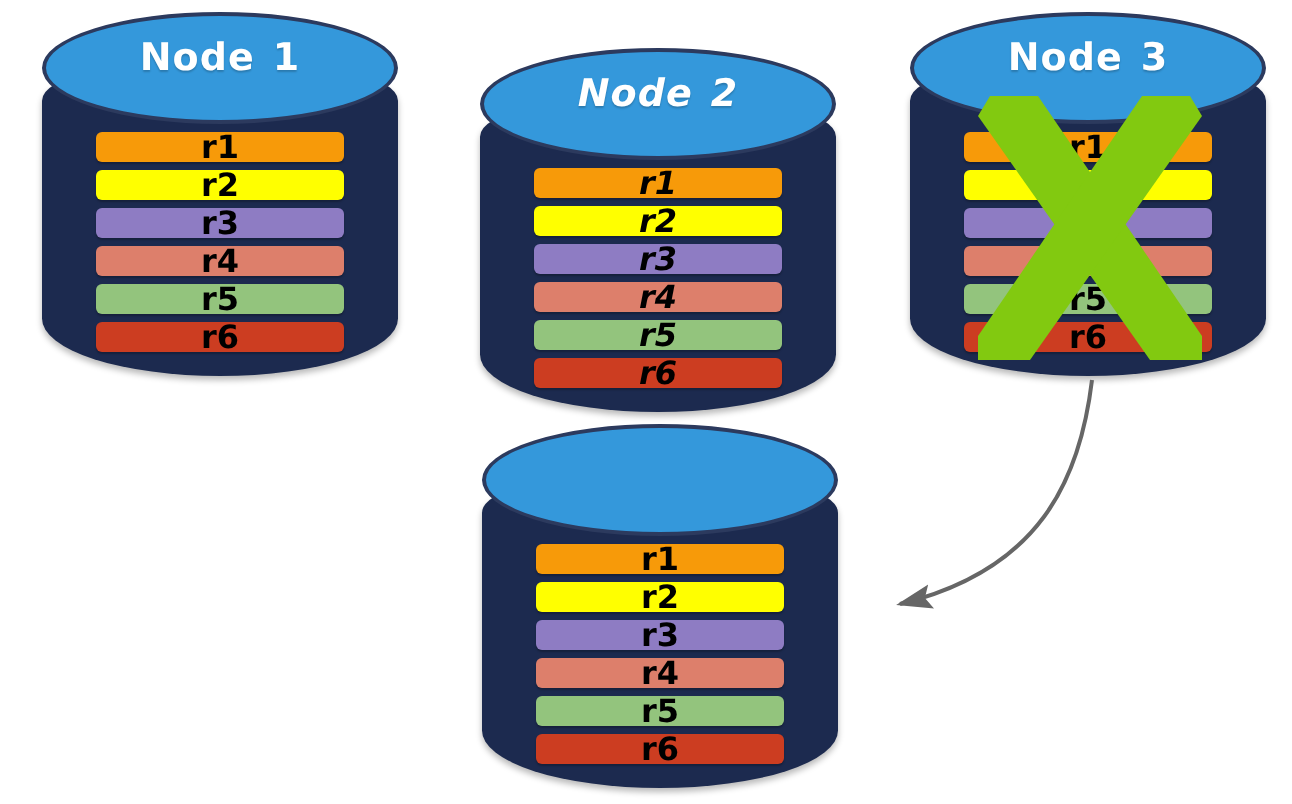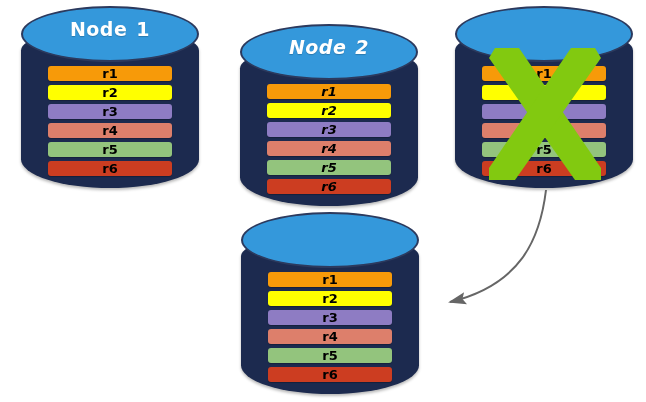--- a/index.html
+++ b/index.html
@@ -73,21 +73,21 @@
     left: 27px;
     top: 60px;
     width: 124px;
     z-index: 3;
   }
   .row {
     height: 15px;
     margin-bottom: 4px;
     border-radius: 3px;
     text-align: center;
-    font-size: 13px;
+    font-size: 16px;
     font-weight: bold;
     line-height: 15px;
     color: #000000;
     box-shadow: 0 1px 1px rgba(0,0,0,0.25);
   }
   .row:last-child { margin-bottom: 12px; }
 
   
   #node-1 { left: 21px;  top: 6px; }
   #node-2 { left: 240px; top: 24px; font-style: italic; }
@@ -145,20 +145,21 @@
       <div class="row" style="background: rgb(142, 124, 195);">r3</div>
       <div class="row" style="background: rgb(221, 127, 107);">r4</div>
       <div class="row" style="background: rgb(147, 196, 125);">r5</div>
       <div class="row" style="background: rgb(204, 61, 33);">r6</div>
     </div>
   </div>
 
   <div class="node" id="node-3">
     <div class="cyl-body" style="background: rgb(28, 42, 79);"></div>
     <div class="cyl-top" style="background: rgb(52, 152, 219);"></div>
+    <div class="node-label" style="color: rgb(255, 255, 255);"><span>Node</span><span class="num">3</span></div>
     <div class="rows">
       <div class="row" style="background: rgb(247, 154, 9);">r1</div>
       <div class="row" style="background: rgb(255, 255, 0);">r2</div>
       <div class="row" style="background: rgb(142, 124, 195);">r3</div>
       <div class="row" style="background: rgb(221, 127, 107);">r4</div>
       <div class="row" style="background: rgb(147, 196, 125);">r5</div>
       <div class="row" style="background: rgb(204, 61, 33);">r6</div>
     </div>
     <svg class="fail-x" viewBox="0 0 112 132">
       <polygon id="fail-x-a" points="6,0 30,0 112,120 112,132 86,132 0,10" fill="#82c910"></polygon>

